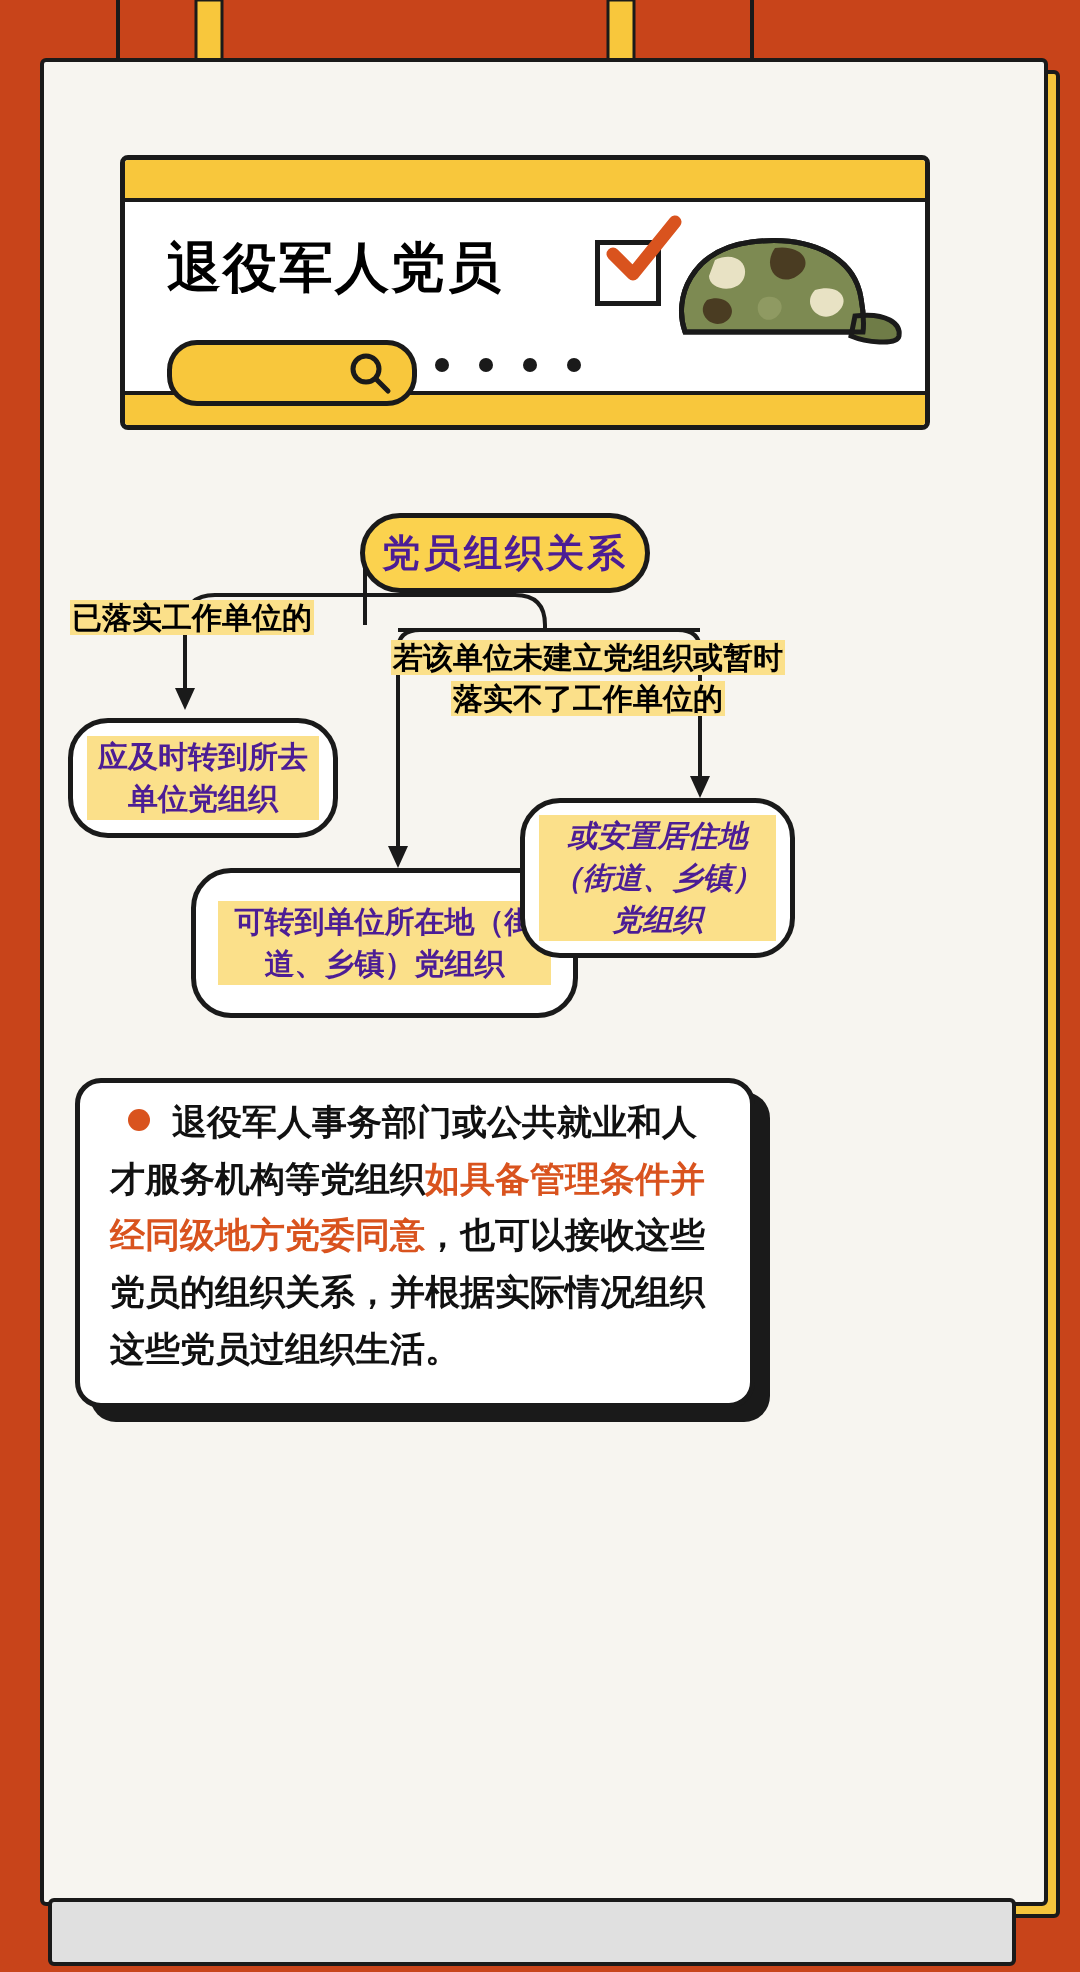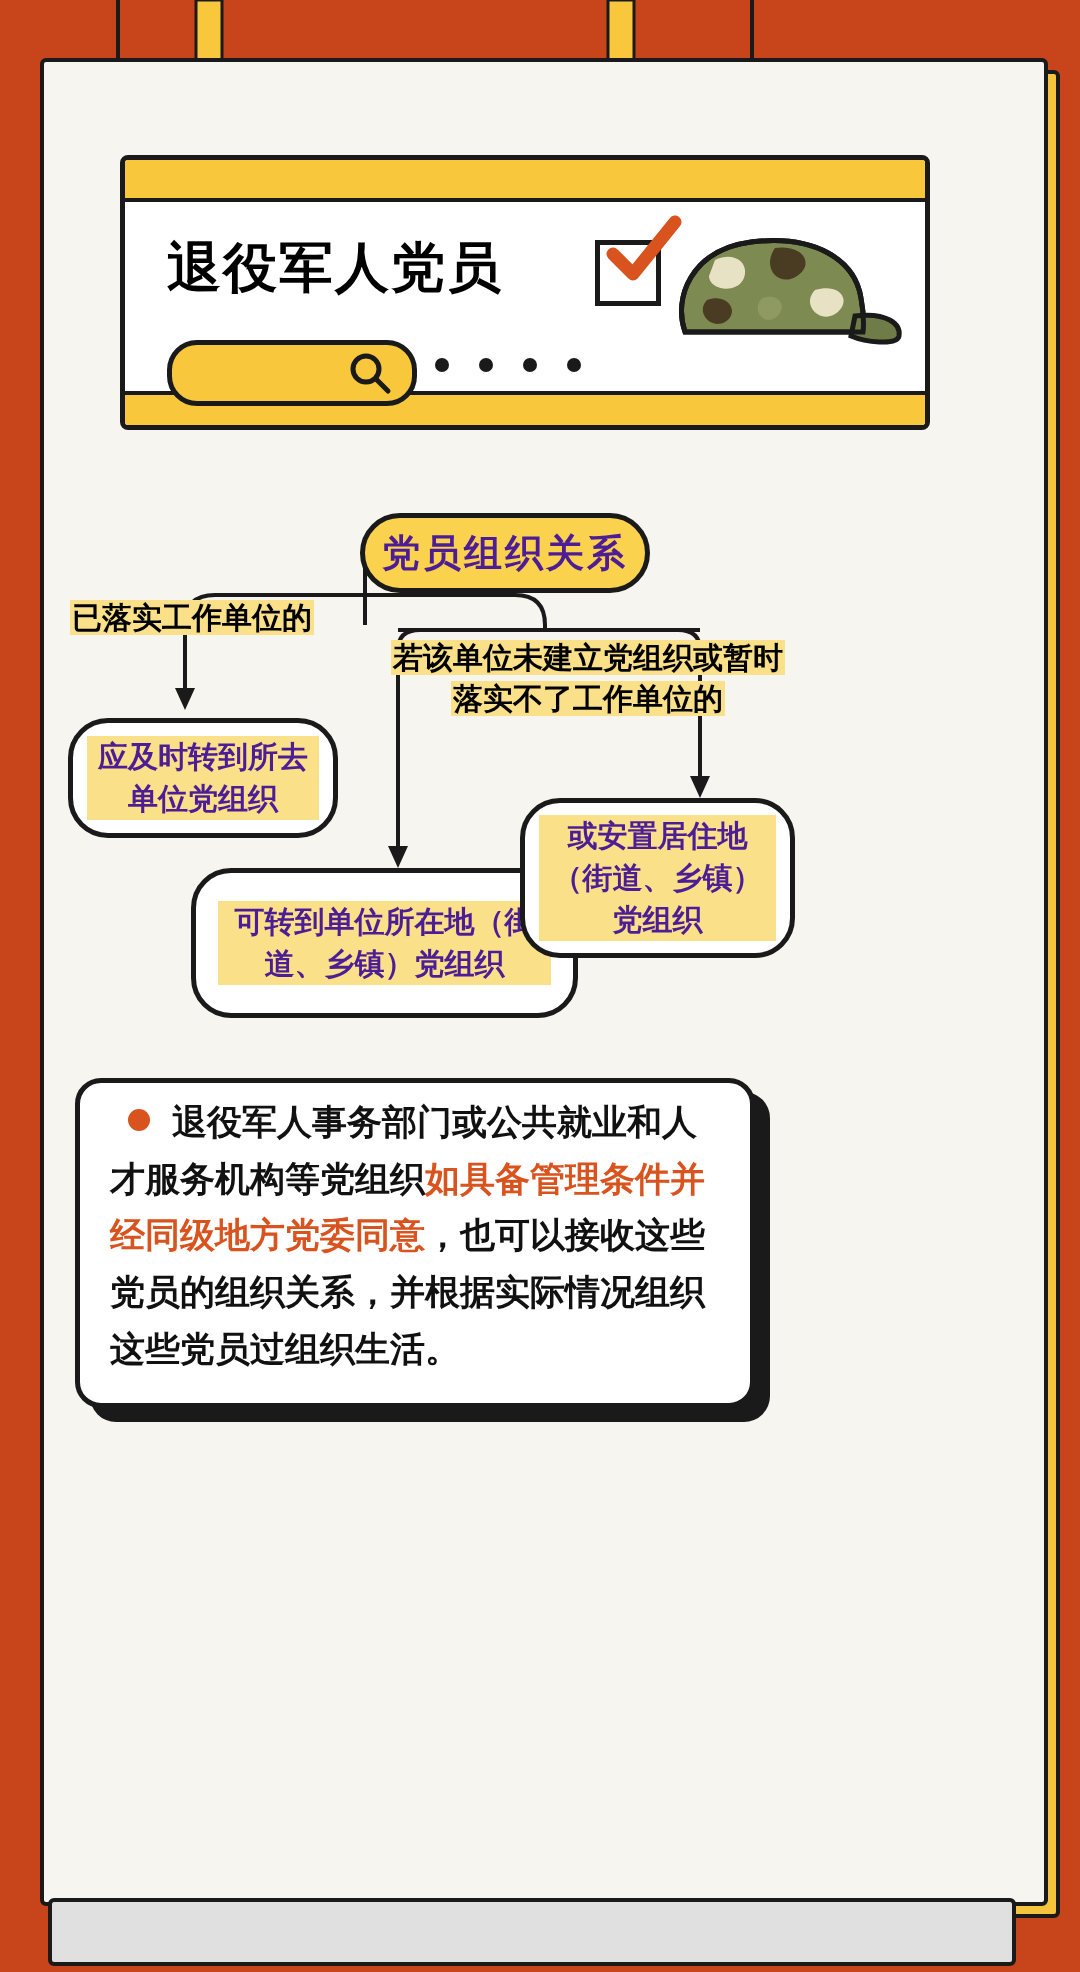--- a/index.html
+++ b/index.html
@@ -60,21 +60,21 @@
     left:360px;top:513px;width:290px;height:80px;background:#fbd24e;border-radius:44px;
     font-size:38px;letter-spacing:3px;
   }
   .hl{
     background:#fbe08a;padding:0 2px;box-decoration-break:clone;-webkit-box-decoration-break:clone;
   }
   .label-left{position:absolute;left:70px;top:598px;width:300px;font-size:30px;font-weight:bold;line-height:1.35;}
   .label-right{position:absolute;left:378px;top:598px;width:420px;font-size:30px;font-weight:bold;text-align:center;line-height:1.35;margin-top:40px;}
   .node-a{left:68px;top:718px;width:270px;height:120px;font-size:30px;line-height:1.4;padding:8px 14px;}
   .node-b{left:191px;top:868px;width:387px;height:150px;font-size:30px;line-height:1.4;padding:0 22px;}
-  .node-c{left:520px;top:798px;width:275px;height:160px;font-size:30px;line-height:1.4;padding:0 14px;}
+  .node-c{left:520px;top:798px;width:275px;height:160px;font-size:30px;line-height:1.4;padding:0 14px;font-style:italic;}
   
   .note-shadow{
     position:absolute;left:90px;top:1092px;width:680px;height:330px;background:#1a1a1a;border-radius:26px;
   }
   .note{
     position:absolute;left:75px;top:1078px;width:680px;height:330px;background:#ffffff;
     border:5px solid #1a1a1a;border-radius:26px;padding:11px 30px;box-sizing:border-box;
   }
   .note-text{
     font-size:35px;line-height:1.62;color:#111;font-weight:bold;text-indent:0;

